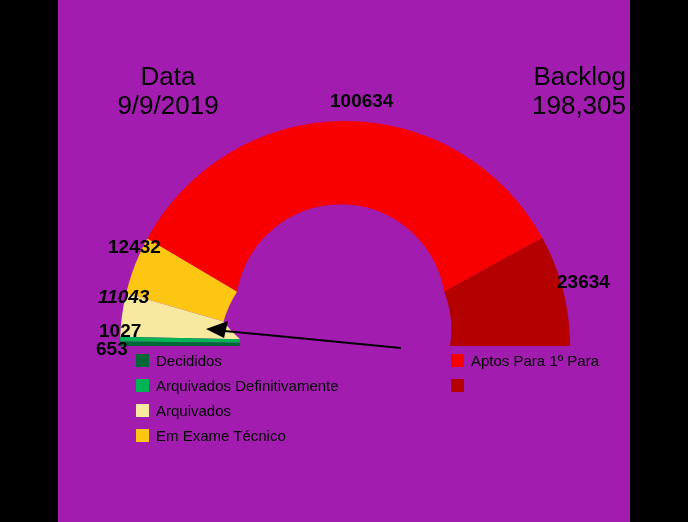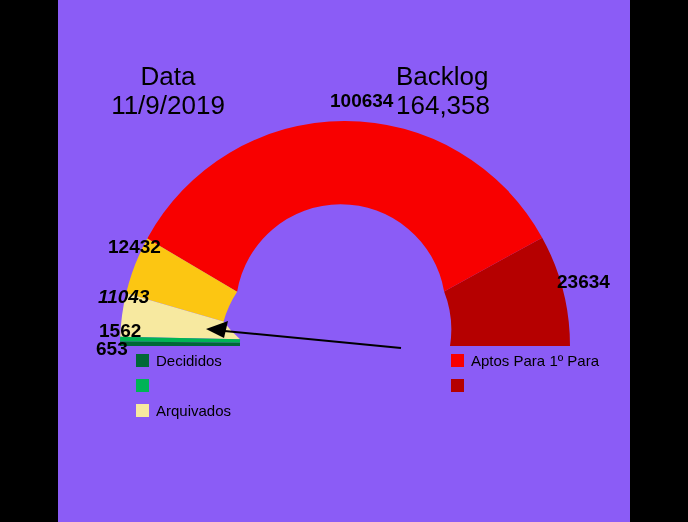--- a/index.html
+++ b/index.html
@@ -20,21 +20,21 @@
     width: 688px;
     height: 522px;
     background: #000;
   }
   #canvas {
     position: absolute;
     left: 58px;
     top: 0px;
     width: 572px;
     height: 522px;
-    background: #8b5cf6;
+    background: #a21caf;
   }
   .label {
     position: absolute;
     color: #000;
     white-space: nowrap;
     font-weight: bold;
   }
   
   #data-block {
     position: absolute;
@@ -45,20 +45,21 @@
     font-size: 26px;
     font-weight: normal;
     line-height: 1.12;
     color: #000;
   }
   #backlog-block {
     position: absolute;
     right: 4px;
     top: 62px;
     width: 230px;
+    text-align: right;
     font-size: 26px;
     font-weight: normal;
     line-height: 1.12;
     color: #000;
   }
   
   .v {
     font-size: 19px;
     font-weight: bold;
   }
@@ -121,26 +122,26 @@
   }
 </style>
 </head>
 <body>
 
 <div id="stage">
   <div id="canvas">
 
     <div id="data-block">
       <div>Data</div>
-      <div>11/9/2019</div>
+      <div>9/9/2019</div>
     </div>
 
     <div id="backlog-block">
       <div>Backlog</div>
-      <div>164,358</div>
+      <div>198,305</div>
     </div>
 
     <div id="donut-wrap">
       <svg id="donut-svg" width="470" height="240" viewBox="0 0 470 240">
 
         <path fill="#b50000" d="M 460 236 A 225 225 0 0 0 432.18 127.63 L 334.12 181.40 A 105 105 0 0 1 340 236 Z"></path>
 
         <path fill="#f80000" d="M 432.18 127.63 A 225 225 0 0 0 37.26 128.56 L 127.12 181.77 A 105 105 0 0 1 334.12 181.40 Z"></path>
 
         <path fill="#fcc612" d="M 37.26 128.56 A 225 225 0 0 0 16.13 183.13 L 113.57 211.59 A 105 105 0 0 1 127.12 181.77 Z"></path>
@@ -150,41 +151,46 @@
         <path fill="#00b455" d="M 10.19 226.83 A 225 225 0 0 0 10.01 231.50 L 130.00 232.70 A 105 105 0 0 1 130.08 229.26 Z"></path>
 
         <path fill="#006837" d="M 10.01 231.50 A 225 225 0 0 0 10.00 236.00 L 130.00 236.00 A 105 105 0 0 1 130.00 232.70 Z"></path>
       </svg>
     </div>
 
     <div class="label v" id="v-apto">100634</div>
     <div class="label v" id="v-formal">23634</div>
     <div class="label v" id="v-exame">12432</div>
     <div class="label v" id="v-arq">11043</div>
-    <div class="label v" id="v-arqdef">1562</div>
+    <div class="label v" id="v-arqdef">1027</div>
     <div class="label v" id="v-dec">653</div>
 
     <svg id="arrow" viewBox="0 0 210 40">
       <line x1="205" y1="32" x2="18" y2="14" stroke="#000" stroke-width="2"></line>
       <polygon points="10,13 32,5 28,22" fill="#000"></polygon>
     </svg>
 
     <div id="legend">
       <div class="legend-col" id="legend-left">
         <div class="legend-row">
           <span class="swatch" style="background:#006837"></span>
           <span class="legend-text">Decididos</span>
         </div>
         <div class="legend-row">
           <span class="swatch" style="background:#00b455"></span>
+          <span class="legend-text">Arquivados Definitivamente</span>
         </div>
         <div class="legend-row">
           <span class="swatch" style="background:#f7e9a0"></span>
           <span class="legend-text">Arquivados</span>
         </div>
+        <div class="legend-row">
+          <span class="swatch" style="background:#fcc612"></span>
+          <span class="legend-text">Em Exame Técnico</span>
+        </div>
       </div>
       <div class="legend-col" id="legend-right">
         <div class="legend-row">
           <span class="swatch" style="background:#f80000"></span>
           <span class="legend-text">Aptos Para 1º Para</span>
         </div>
         <div class="legend-row">
           <span class="swatch" style="background:#b50000"></span>
         </div>
       </div>

